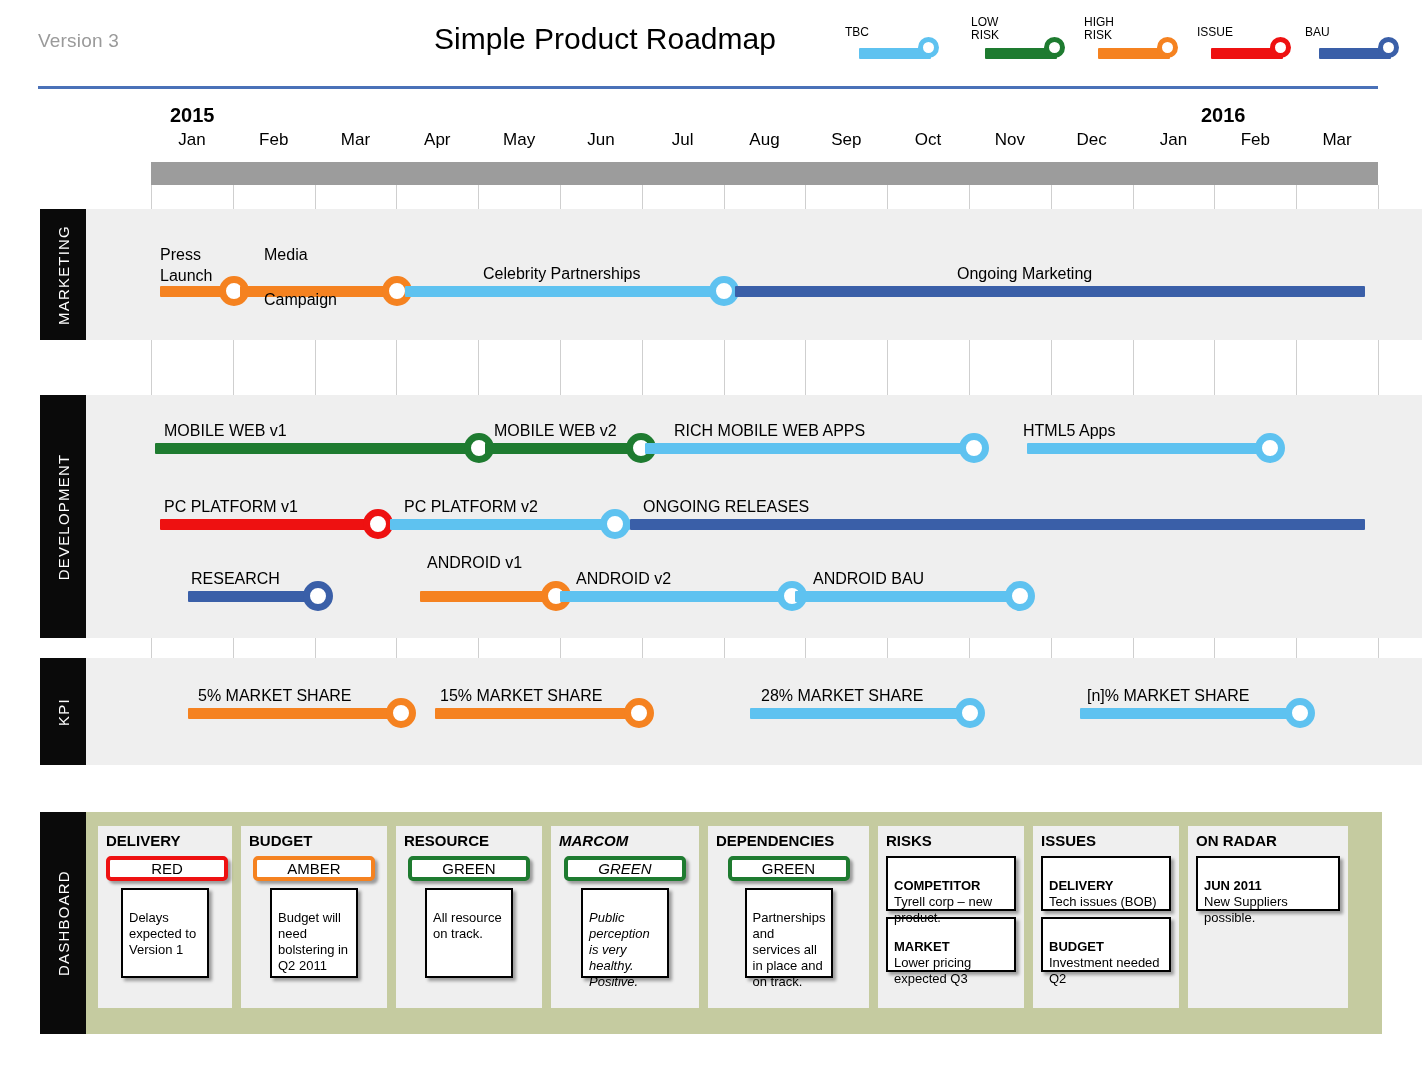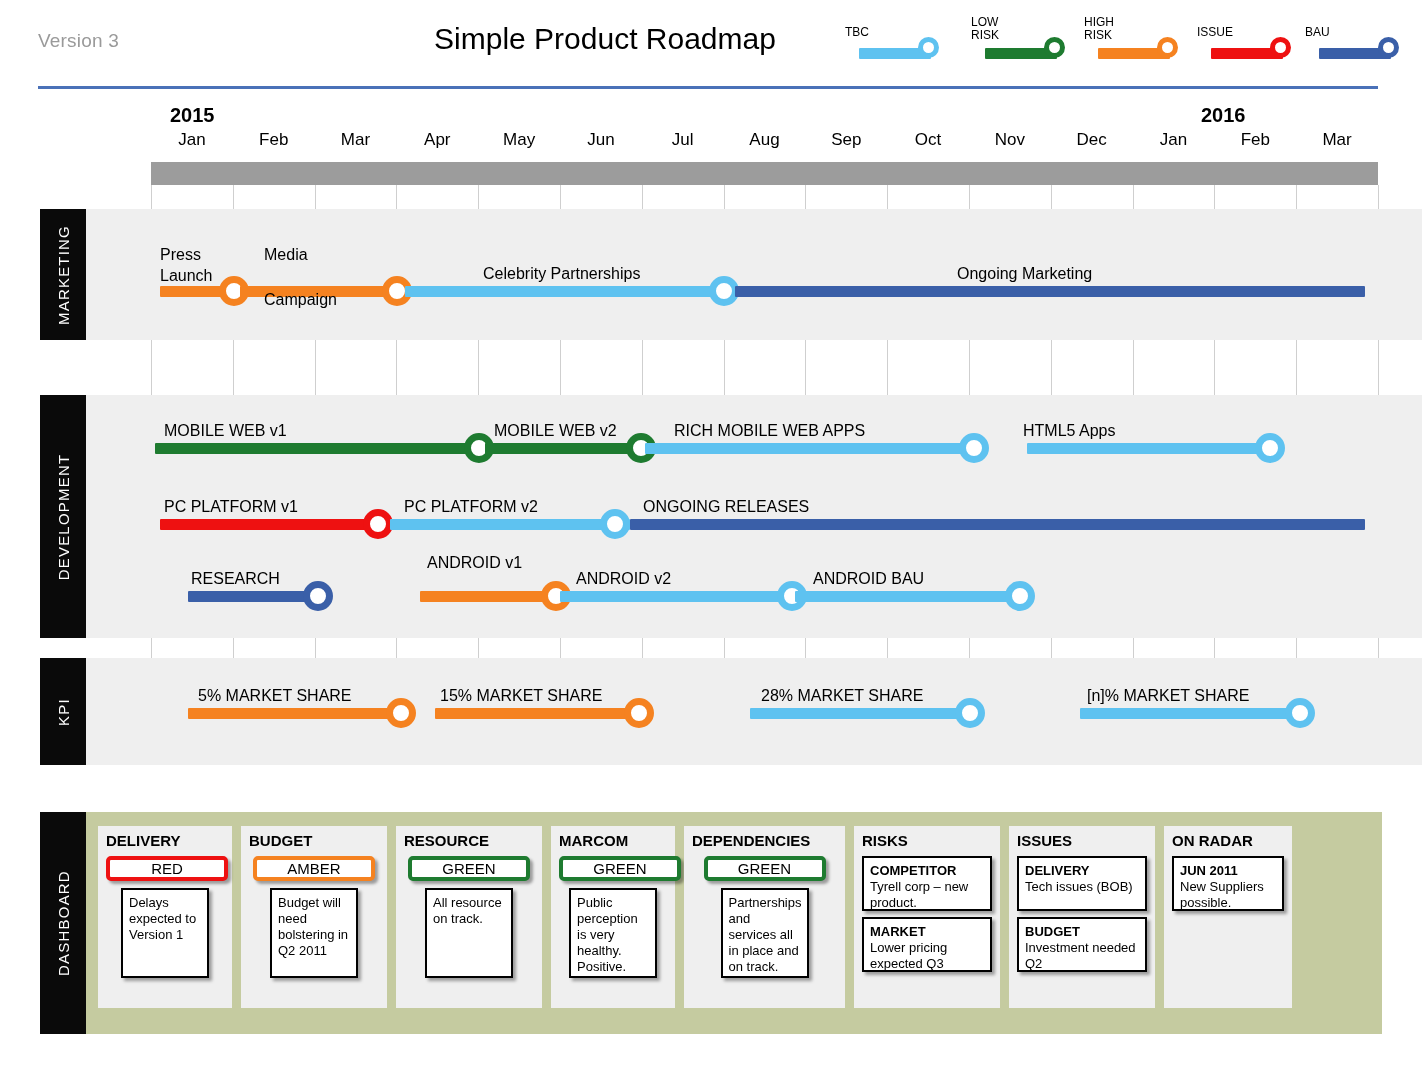--- a/index.html
+++ b/index.html
@@ -114,21 +114,21 @@
   .dash-title { font-size: 15px; font-weight: bold; margin-bottom: 7px; }
   .rag-pill {
     width: 122px; height: 25px; margin: 0 auto 7px auto;
     background: #fff; box-sizing: border-box;
     border: 4px solid #000; border-radius: 5px;
     display: flex; align-items: center; justify-content: center;
     font-size: 15px; box-shadow: 3px 3px 3px rgba(0,0,0,.35);
   }
   .note-box {
     background: #fff; border: 2px solid #000;
-    box-sizing: border-box; padding: 5px 6px;
+    box-sizing: border-box; padding: 20px 6px;
     font-size: 13px; line-height: 16px;
     box-shadow: 3px 3px 3px rgba(0,0,0,.35);
   }
   .note-box.rag-note { width: 88px; height: 90px; margin: 0 auto; }
   .note-box .note-head { font-weight: bold; }
   .kv-note { width: 100%; margin-bottom: 6px; height: 55px; }
 </style>
 </head>
 <body>
 
@@ -244,21 +244,21 @@
       <div class="dash-card" style="width: 146px;">
         <div class="dash-title">BUDGET</div>
         <div class="rag-pill" style="border-color: rgb(245, 130, 32);">AMBER</div>
         <div class="note-box rag-note">Budget will need bolstering in Q2 2011</div>
       </div>
       <div class="dash-card" style="width: 146px;">
         <div class="dash-title">RESOURCE</div>
         <div class="rag-pill" style="border-color: rgb(30, 123, 48);">GREEN</div>
         <div class="note-box rag-note">All resource on track.</div>
       </div>
-      <div class="dash-card" style="width: 124px;">
+      <div class="dash-card" style="width: 148px; font-style: italic;">
         <div class="dash-title">MARCOM</div>
         <div class="rag-pill" style="border-color: rgb(30, 123, 48);">GREEN</div>
         <div class="note-box rag-note">Public perception is very healthy. Positive.</div>
       </div>
       <div class="dash-card" style="width: 161px;">
         <div class="dash-title">DEPENDENCIES</div>
         <div class="rag-pill" style="border-color: rgb(30, 123, 48);">GREEN</div>
         <div class="note-box rag-note">Partnerships and services all in place and on track.</div>
       </div>
       <div class="dash-card" style="width: 146px;">
@@ -276,21 +276,21 @@
         <div class="dash-title">ISSUES</div>
         <div class="note-box kv-note">
           <div class="note-head">DELIVERY</div>
           <div>Tech issues (BOB)</div>
         </div>
         <div class="note-box kv-note">
           <div class="note-head">BUDGET</div>
           <div>Investment needed Q2</div>
         </div>
       </div>
-      <div class="dash-card" style="width: 128px;">
+      <div class="dash-card" style="width: 160px;">
         <div class="dash-title">ON RADAR</div>
         <div class="note-box kv-note">
           <div class="note-head">JUN 2011</div>
           <div>New Suppliers possible.</div>
         </div>
       </div>
     </div>
 </div>
 
 <div class="bar" style="left: 160px; top: 286px; width: 80px; background: rgb(245, 130, 32);"></div>

